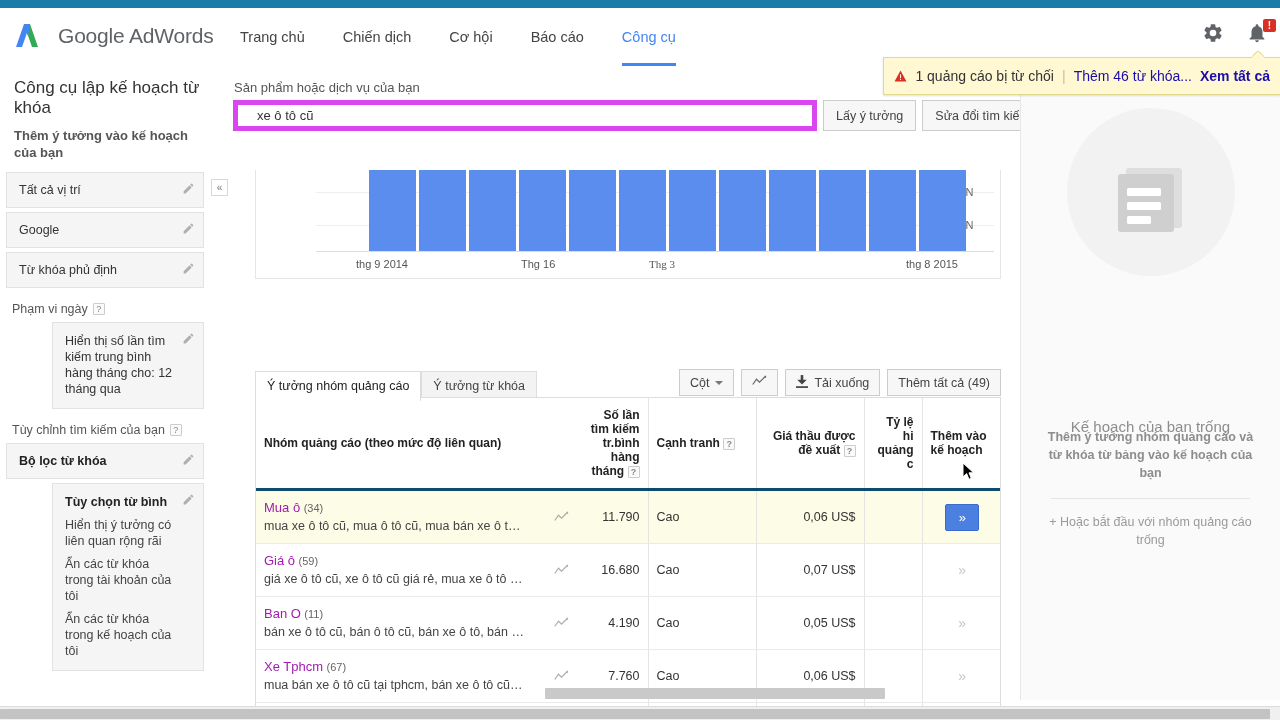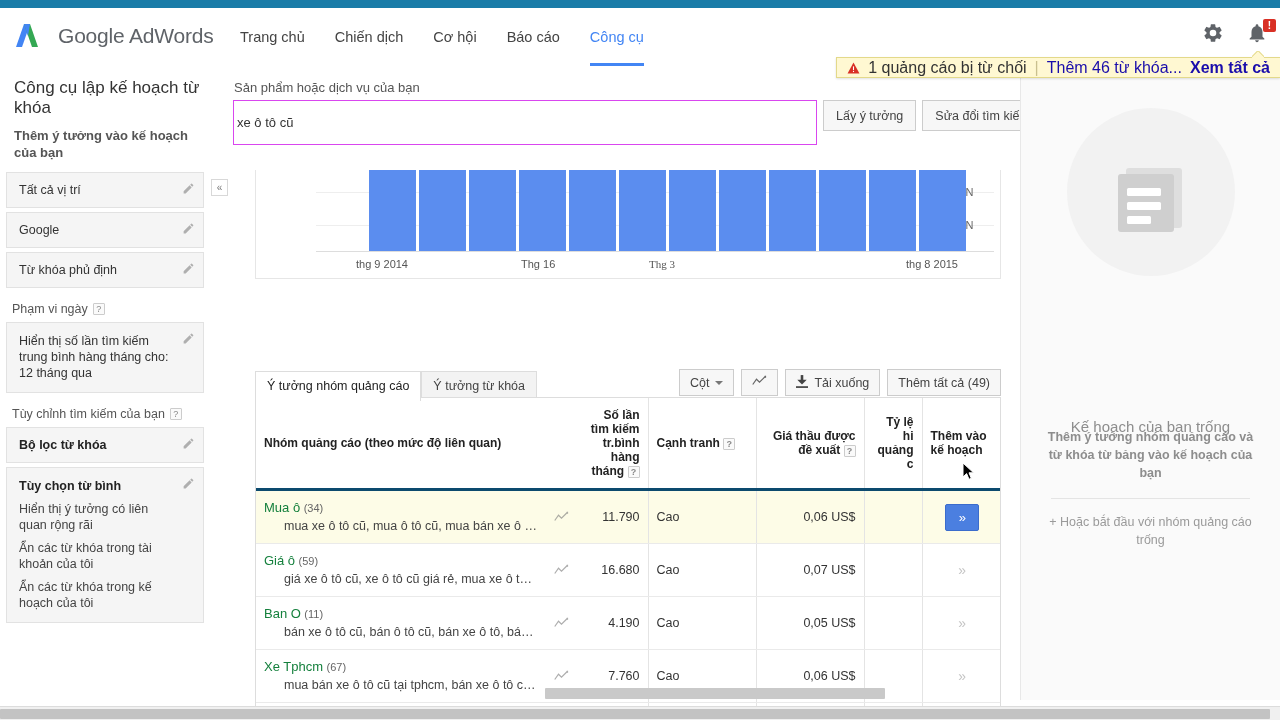--- a/index.html
+++ b/index.html
@@ -28,21 +28,21 @@
   .brand {
     position: absolute; left: 12px; top: 12px;
     display: flex; align-items: center; gap: 14px;
   }
   .brand-logo { width: 32px; height: 32px; display: block; }
   .brand-text {
     font-size: 21px; color: #5f6368; letter-spacing: -0.2px;
     white-space: nowrap;
   }
 
-  .nav { position: absolute; left: 225px; top: 0; height: 58px; display: flex; align-items: center; gap: 0; justify-content: center; }
+  .nav { position: absolute; left: 225px; top: 0; height: 58px; display: flex; align-items: center; gap: 8px; justify-content: center; }
   .nav-item {
     position: relative;
     padding: 0 15px; height: 58px;
     display: flex; align-items: center;
     font-size: 14.5px; color: #444; white-space: nowrap; cursor: pointer;
   }
   .nav-item.active { color: #4285f4; }
   .nav-item.active::after {
     content: ""; position: absolute; left: 15px; right: 15px; bottom: 0;
     height: 3px; background: #4285f4;
@@ -53,26 +53,26 @@
   .hdr-icon svg { display: block; }
   .bell-badge {
     position: absolute; right: -4px; top: -3px;
     width: 13px; height: 13px; background: #d93025; border-radius: 2px;
     color: #fff; font-size: 10px; line-height: 13px; text-align: center;
     font-weight: bold;
   }
 
   
   .notif-banner {
-    position: absolute; right: 0; top: 57px; height: 21px;
+    position: absolute; right: 0; top: 57px; height: 38px;
     background: #fff8d2; border: 1px solid #e3d98a;
     border-right: none;
     display: flex; align-items: center; gap: 8px;
     padding: 0 10px 0 10px;
-    font-size: 16px; color: #333; white-space: nowrap;
+    font-size: 14px; color: #333; white-space: nowrap;
     box-shadow: 0 1px 2px rgba(0,0,0,.12);
     z-index: 40;
   }
   .notif-pointer {
     position: absolute; right: 16px; top: -7px;
     width: 12px; height: 7px; overflow: hidden;
   }
   .notif-pointer::after {
     content: ""; position: absolute; left: 0; top: 1px;
     width: 9px; height: 9px; background: #fff8d2;
@@ -102,21 +102,21 @@
     position: absolute; left: 0; top: 172px; width: 210px;
     height: 548px; background: #fff; overflow: hidden;
     padding: 0 6px;
   }
   .opt-card {
     background: #f5f5f5; border: 1px solid #e2e2e2;
     margin: 0 0 4px 0; padding: 9px 30px 9px 12px;
     position: relative; font-size: 12.5px; color: #333; line-height: 16px;
     cursor: pointer;
   }
-  .opt-card.tall { padding-top: 10px; padding-bottom: 11px; }
+  .opt-card.tall { padding-top: 10px; padding-bottom: 11px; margin-left: 46px; }
   .opt-card-title { font-weight: bold; font-size: 12.5px; color: #222; }
   .opt-card-line { font-size: 12.5px; color: #444; line-height: 16px; margin-top: 7px; }
   .pencil {
     position: absolute; right: 8px; top: 9px; width: 13px; height: 13px;
     opacity: .55; cursor: pointer;
   }
   .section-label {
     font-size: 12.5px; color: #555; margin: 14px 0 6px 6px;
     display: flex; align-items: center; gap: 5px;
   }
@@ -134,23 +134,23 @@
   }
 
   
   .main {
     position: absolute; left: 231px; top: 66px; width: 789px; height: 634px;
     background: #fff;
   }
   .search-label { position: absolute; left: 3px; top: 14px; font-size: 13px; color: #555; }
   .search-row { position: absolute; left: 2px; top: 34px; display: flex; align-items: stretch; }
   .search-input {
-    width: 584px; height: 45px; border: 1px solid #d946ef; background: #fff;
+    width: 584px; height: 31px; border: 5px solid #d946ef; background: #fff;
     font-family: "Liberation Sans", sans-serif; font-size: 13px; color: #333;
-    padding: 0 3px; outline: none;
+    padding: 0 19px; outline: none;
   }
   .btn-gray {
     height: 31px; border: 1px solid #ccc; background: #f7f7f7;
     font-family: "Liberation Sans", sans-serif; font-size: 12.5px; color: #444;
     padding: 0 12px; margin-left: 6px; cursor: pointer; white-space: nowrap;
   }
 
   
   .chart-card {
     position: absolute; left: 24px; top: 104px; width: 746px; height: 109px;
@@ -193,23 +193,23 @@
     line-height: 14px;
   }
   table.kw td {
     font-size: 12.5px; color: #333; padding: 9px 8px;
     border-bottom: 1px solid #eaeaea; vertical-align: middle; line-height: 16px;
   }
   .col-sep { border-left: 1px solid #e4e4e4; }
   .th-right { text-align: right; }
   .th-left { text-align: left; }
   .cell-num { text-align: right; font-size: 13px; color: #222; }
-  .kw-title { color: #15803d; font-size: 13px; }
+  .kw-title { color: #a21caf; font-size: 13px; }
   .kw-count { color: #666; font-size: 11px; }
-  .kw-sub { color: #444; font-size: 12.5px; margin-top: 2px; white-space: nowrap; overflow: hidden; text-overflow: ellipsis; margin-left: 20px; }
+  .kw-sub { color: #444; font-size: 12.5px; margin-top: 2px; white-space: nowrap; overflow: hidden; text-overflow: ellipsis; }
   tr.highlight td { background: #fdfce7; }
   .spark { width: 15px; height: 13px; opacity: .6; display: block; margin: 0 auto; }
   .add-btn {
     width: 34px; height: 27px; background: #4b7fe0; color: #fff;
     border: 1px solid #3b6ccc; border-radius: 2px;
     font-size: 13px; line-height: 25px; text-align: center; margin: 0 auto;
     cursor: pointer;
   }
   .add-chev { color: #c4c4c4; font-size: 14px; text-align: center; cursor: pointer; }
 

